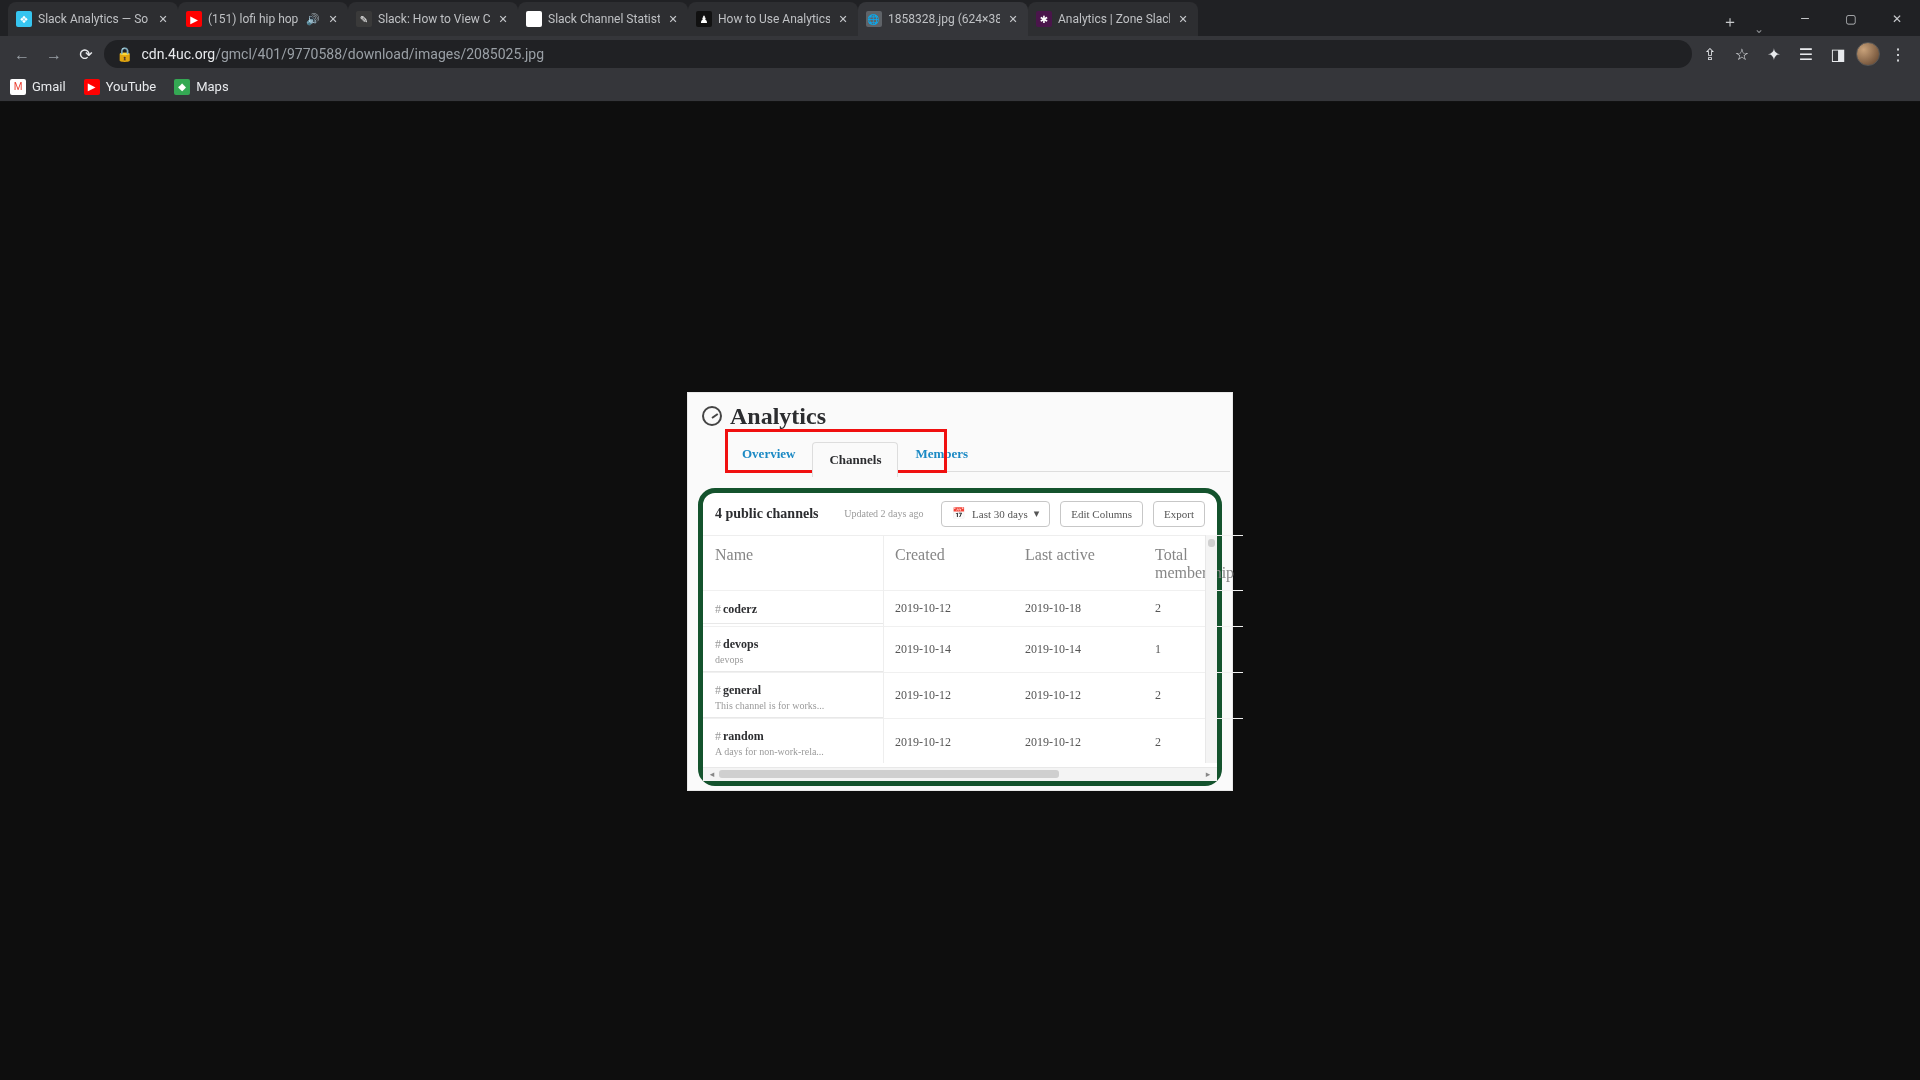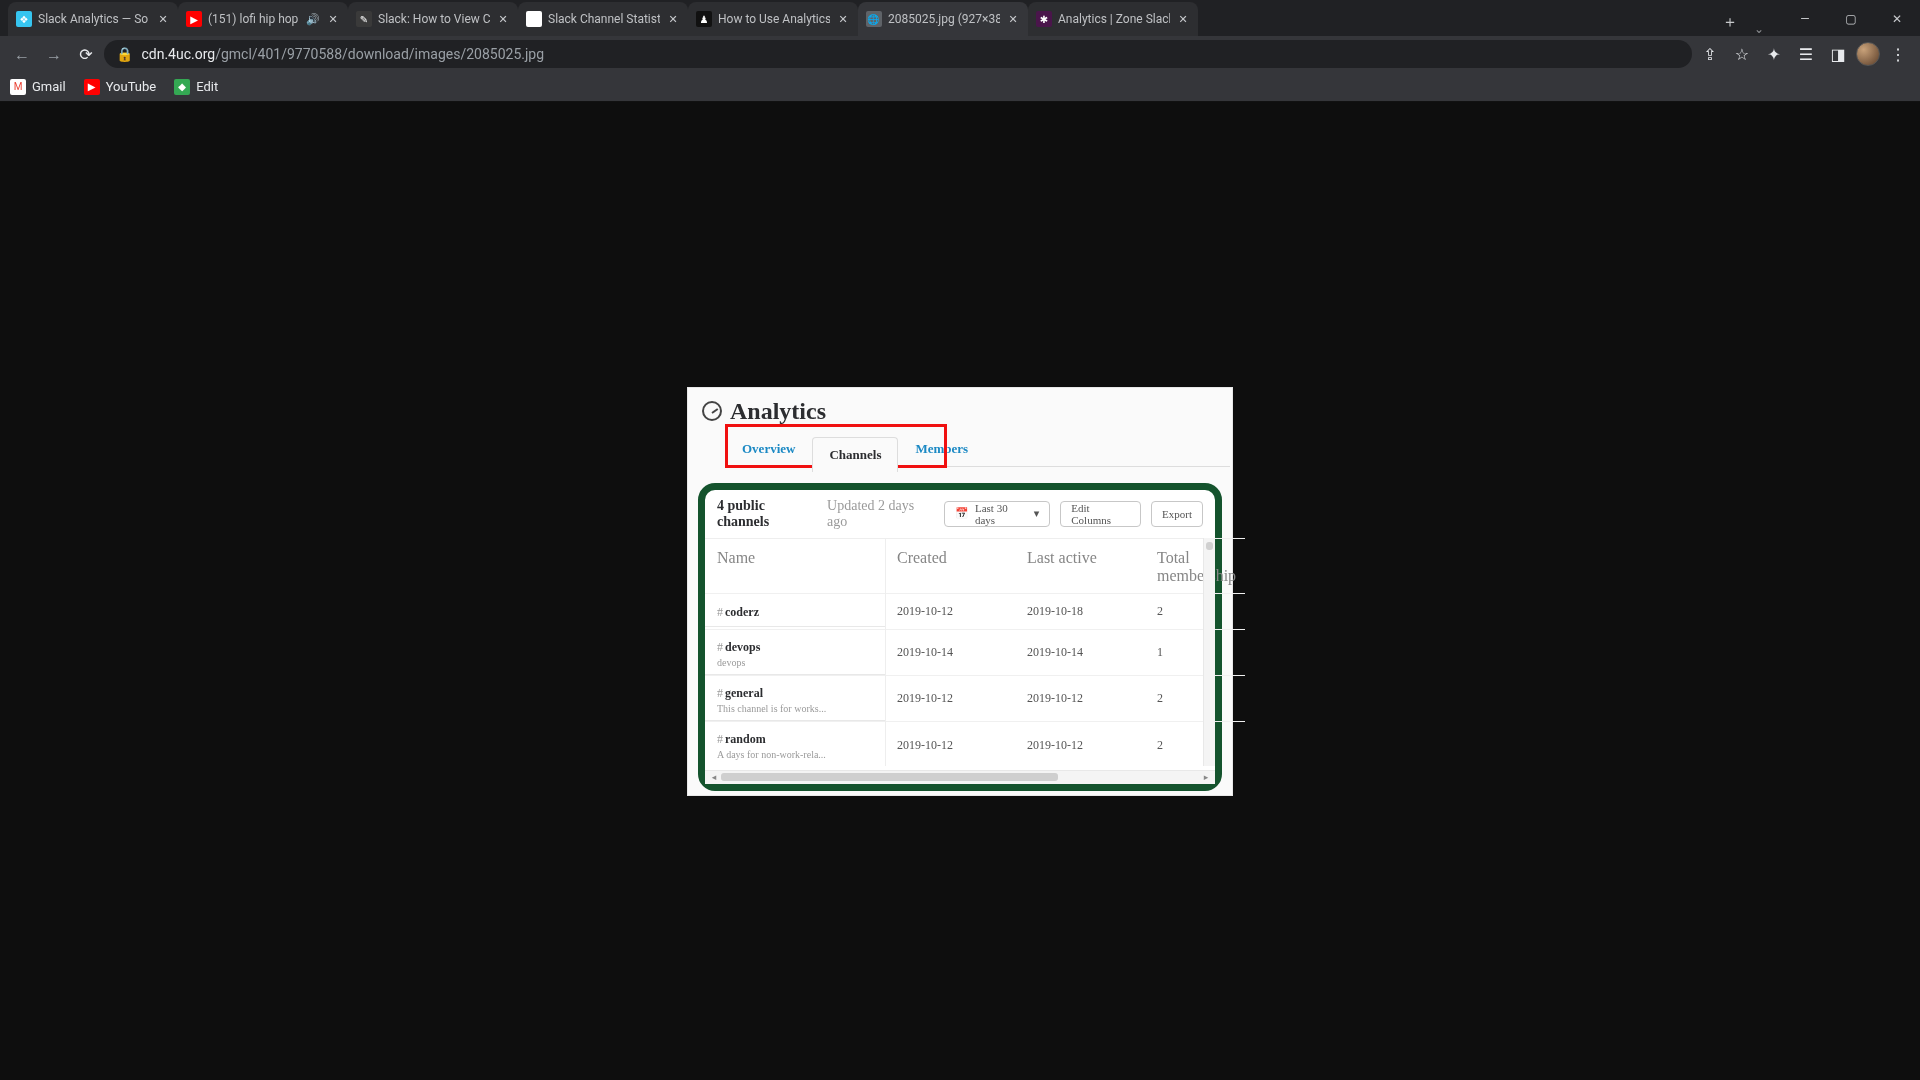--- a/index.html
+++ b/index.html
@@ -56,24 +56,24 @@
   .slack-header .gauge { width:20px; height:20px; border:2px solid #444; border-radius:50%; position:relative; }
   .slack-header .gauge::after { content:""; position:absolute; width:7px; height:2px; background:#444; left:8px; top:9px; transform-origin:left center; transform:rotate(-35deg); }
   .slack-header h1 { margin:0; font-size:24px; font-weight:700; }
   .slack-tabs-wrap { position:relative; padding:0 2px;margin-left:35px; }
   .red-box { position:absolute; left:2px; top:-7px; width:222px; height:44px; border:3px solid var(--red-annot); pointer-events:none; }
   .slack-tabs { display:flex; border-bottom:1px solid var(--slack-border); }
   .slack-tab { padding:9px 16px; font-size:13px; font-weight:600; color:var(--slack-muted); border:1px solid transparent; border-bottom:none; background:transparent; }
   .slack-tab.link { color:var(--slack-accent); }
   .slack-tab.active { color:#2c2d30; border-color:var(--slack-border); border-top-left-radius:4px; border-top-right-radius:4px; background:#fafafa; position:relative; top:6px; }
   .slack-body { padding:16px 10px 4px; }
-  .panel { background:#fff; border:7px solid #14532d; border-radius:17px; }
+  .panel { background:#fff; border:5px solid #14532d; border-radius:17px; }
   .panel-head { display:flex; align-items:center; padding:8px 12px; gap:10px; }
   .panel-head .count { font-weight:700; font-size:14px; }
-  .panel-head .updated { font-size:14px; color:#9a9a9a; margin-left:auto; }
+  .panel-head .updated { font-size:10px; color:#9a9a9a; margin-left:auto; margin-right:8px; }
   .pill, .btn { height:26px; border:1px solid #c7c7c7; border-radius:4px; background:#fff; font-size:11px; color:#555; display:flex; align-items:center; padding:0 10px; gap:6px; }
   .table-wrap { position:relative; }
   .grid { display:grid; grid-template-columns:180px 130px 130px 100px; font-size:12px; }
   .grid .th { color:#868686; font-size:16px; padding:10px 12px 8px; border-top:1px solid #eee; }
   .grid .cell { padding:10px 12px; color:#555; border-top:1px solid #f0f0f0; display:flex; flex-direction:column; justify-content:center; }
   .grid .name { color:#2c2d30; }
   .grid .name .hash { color:#9a9a9a; margin-right:2px; }
   .grid .name .main { font-weight:600;margin-top:36px; }
   .grid .name .desc { color:#9a9a9a; font-size:10px; margin-top:2px; white-space:nowrap; overflow:hidden; text-overflow:ellipsis; max-width:150px; }
   .grid .cell.namecell { border-right:0; }
@@ -112,21 +112,21 @@
         <span class="title">Slack Channel Statisti</span>
         <span class="close">✕</span>
       </div>
       <div class="tab">
         <span class="fav" style="background:#111111;color:#fff">♟</span>
         <span class="title">How to Use Analytics</span>
         <span class="close">✕</span>
       </div>
       <div class="tab active">
         <span class="fav" style="background:#5f6368;color:#fff">🌐</span>
-        <span class="title">2085025.jpg (927×38</span>
+        <span class="title">1858328.jpg (624×38</span>
         <span class="close">✕</span>
       </div>
       <div class="tab">
         <span class="fav" style="background:#4a154b;color:#fff">✱</span>
         <span class="title">Analytics | Zone Slack</span>
         <span class="close">✕</span>
       </div>
     </div>
   <div class="newtab">＋</div>
   <div class="win-chev">⌄</div>
@@ -158,21 +158,21 @@
     <div class="bookmark">
       <span class="fav" style="background:#ffffff;color:#ea4335">M</span>
       <span>Gmail</span>
     </div>
     <div class="bookmark">
       <span class="fav" style="background:#ff0000;color:#ffffff">▶</span>
       <span>YouTube</span>
     </div>
     <div class="bookmark">
       <span class="fav" style="background:#34a853;color:#ffffff">◆</span>
-      <span>Edit</span>
+      <span>Maps</span>
     </div>
   </div>
 
 <div class="viewport">
   <div class="slack-img">
     <div class="slack-header">
       <span class="gauge"></span>
       <h1>Analytics</h1>
     </div>
     <div class="slack-tabs-wrap">

